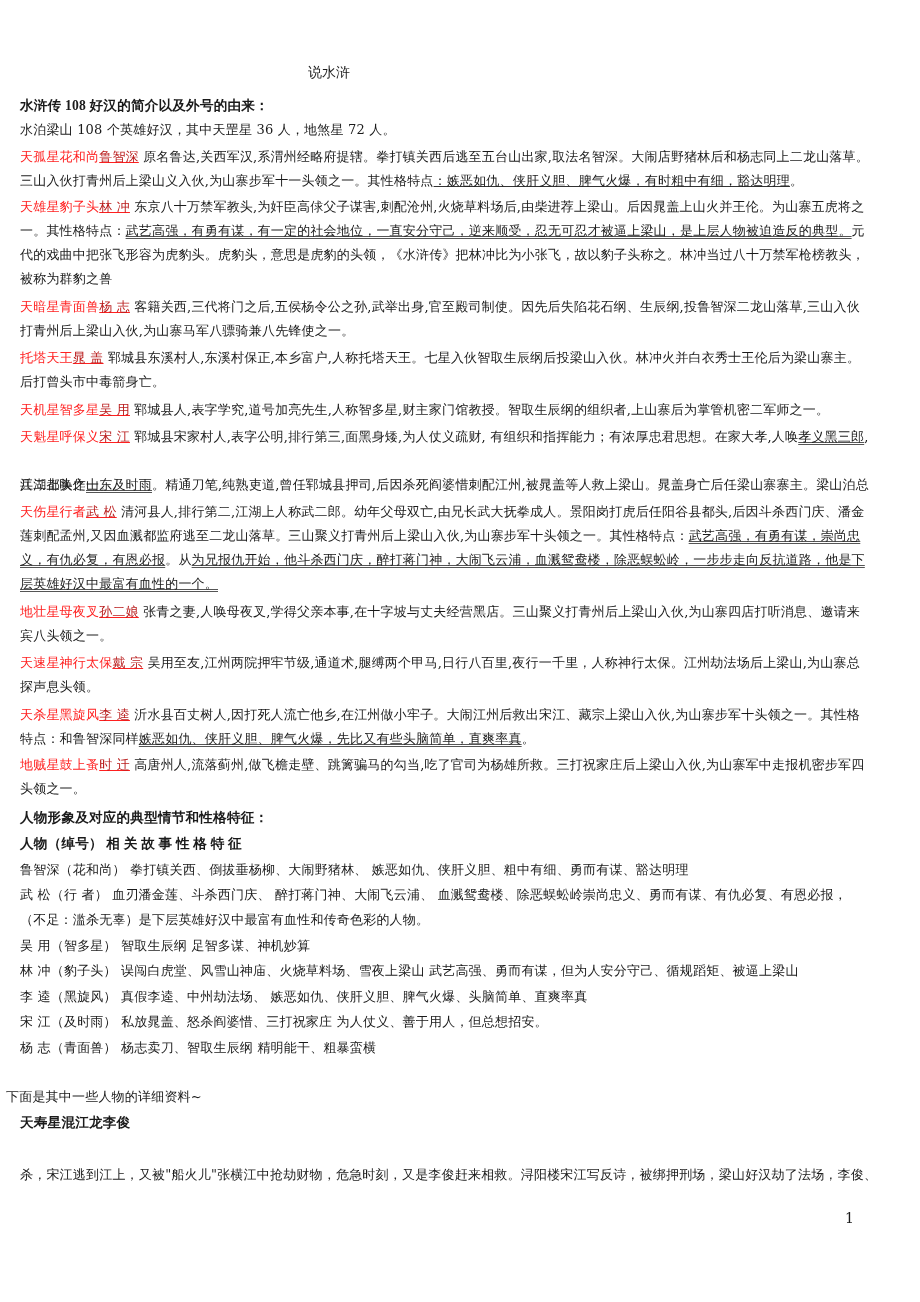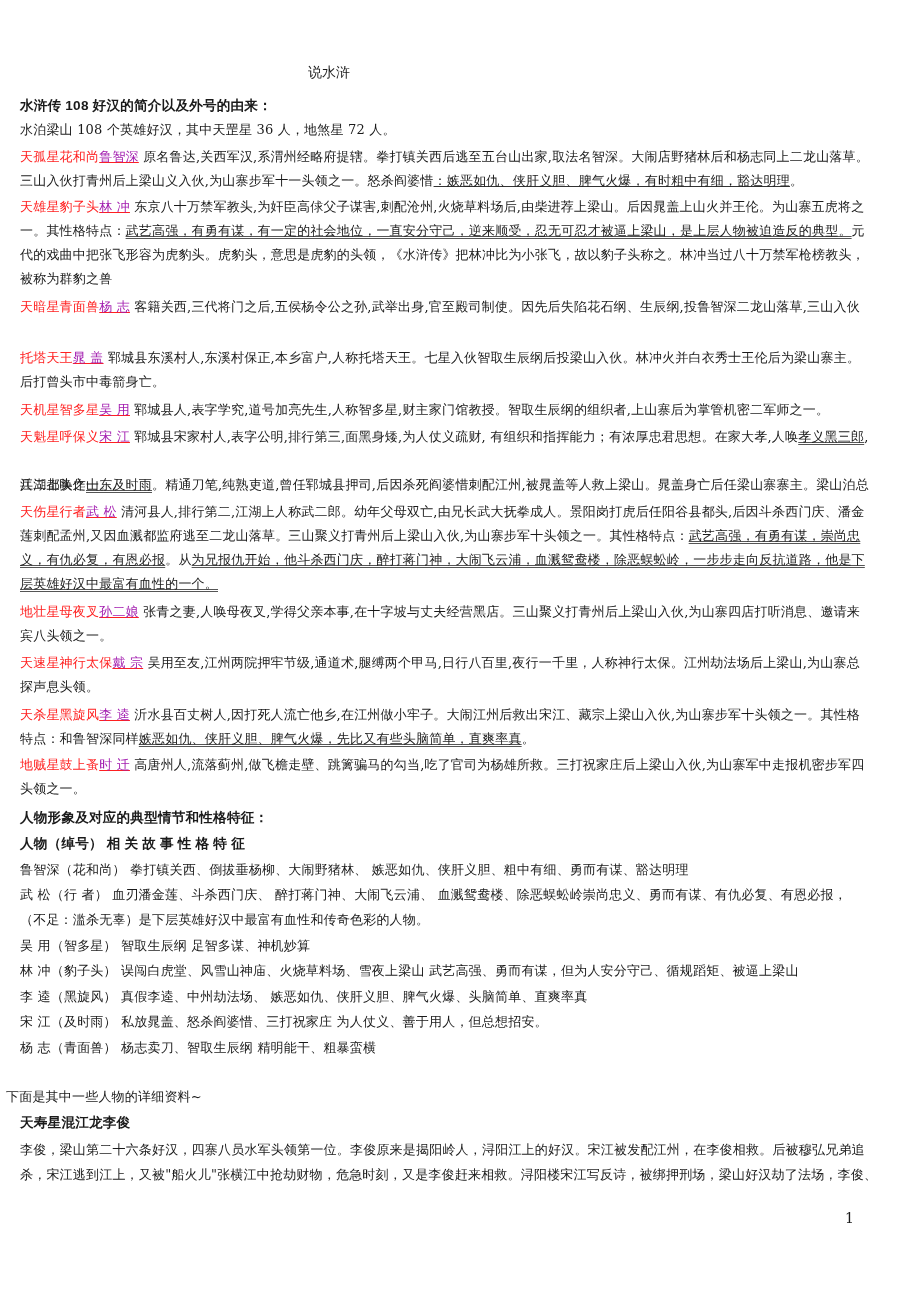--- a/index.html
+++ b/index.html
@@ -1,46 +1,47 @@
 <!DOCTYPE html>
 <html><head>
 <meta charset="utf-8">
 <style>
   html, body { margin: 0; padding: 0; background: #ffffff; }
   body { width: 920px; height: 1302px; position: relative; overflow: hidden;
          font-family: "DejaVu Serif", "Liberation Serif", serif; color: #1a1a1a; }
   .page { position: absolute; left: 0; top: 0; width: 740px; height: 1302px; }
   .title { position: absolute; left: 308px; top: 64px; font-size: 14px; }
   .line { position: absolute; left: 20px; font-size: 13px; line-height: 18px; white-space: nowrap; letter-spacing: 0.2px; }
-  .bold { font-family: Liberation Sans, sans-serif; font-weight: bold; font-size: 13.6px; }
+  .bold { font-family: Liberation Serif, serif; font-weight: bold; font-size: 13.6px; }
   .red { color: #ff2020; }
-  .red-u { color: #a21caf; text-decoration: underline; text-decoration-color: #ff2020; text-align: right; }
+  .red-u { color: #b91c1c; text-decoration: underline; text-decoration-color: #ff2020; text-align: right; }
   .u { text-decoration: underline; text-decoration-color: #333; }
   .u2 { text-decoration: underline double; text-decoration-color: #555; }
   .pagenum { position: absolute; left: 845px; top: 1210px; font-size: 14px; }
   .detail-intro { left: 6px; }
 </style>
 </head>
 <body>
 
 <div class="page">
   <div class="title">说水浒</div>
 
   <div class="line bold" style="top:97px">水浒传 108 好汉的简介以及外号的由来：</div>
   <div class="line" style="top:121px">水泊梁山 108 个英雄好汉，其中天罡星 36 人，地煞星 72 人。</div>
 
   <div class="line" style="top:148px"><span class="red">天孤星花和尚</span><span class="red-u">鲁智深</span><span> 原名鲁达,关西军汉,系渭州经略府提辖。拳打镇关西后逃至五台山出家,取法名智深。大闹店野猪林后和杨志同上二龙山落草。</span></div>
-  <div class="line" style="top:172px"><span>三山入伙打青州后上梁山义入伙,为山寨步军十一头领之一。怒杀阎婆惜</span><span class="u">：嫉恶如仇、侠肝义胆、脾气火爆，有时粗中有细，豁达明理</span><span>。</span></div>
+  <div class="line" style="top:172px"><span>三山入伙打青州后上梁山义入伙,为山寨步军十一头领之一。其性格特点</span><span class="u">：嫉恶如仇、侠肝义胆、脾气火爆，有时粗中有细，豁达明理</span><span>。</span></div>
 
   <div class="line" style="top:198px"><span class="red">天雄星豹子头</span><span class="red-u">林 冲</span><span> 东京八十万禁军教头,为奸臣高俅父子谋害,刺配沧州,火烧草料场后,由柴进荐上梁山。后因晁盖上山火并王伦。为山寨五虎将之</span></div>
   <div class="line" style="top:222px"><span>一。其性格特点：</span><span class="u2">武艺高强，有勇有谋，有一定的社会地位，一直安分守己，逆来顺受，忍无可忍才被逼上梁山，是上层人物被迫造反的典型。</span><span>元</span></div>
   <div class="line" style="top:246px">代的戏曲中把张飞形容为虎豹头。虎豹头，意思是虎豹的头领，《水浒传》把林冲比为小张飞，故以豹子头称之。林冲当过八十万禁军枪榜教头，</div>
   <div class="line" style="top:270px">被称为群豹之兽</div>
 
   <div class="line" style="top:298px"><span class="red">天暗星青面兽</span><span class="red-u">杨 志</span><span> 客籍关西,三代将门之后,五侯杨令公之孙,武举出身,官至殿司制使。因先后失陷花石纲、生辰纲,投鲁智深二龙山落草,三山入伙</span></div>
+  <div class="line" style="top:322px">打青州后上梁山入伙,为山寨马军八骠骑兼八先锋使之一。</div>
 
   <div class="line" style="top:349px"><span class="red">托塔天王</span><span class="red-u">晁 盖</span><span> 郓城县东溪村人,东溪村保正,本乡富户,人称托塔天王。七星入伙智取生辰纲后投梁山入伙。林冲火并白衣秀士王伦后为梁山寨主。</span></div>
   <div class="line" style="top:373px">后打曾头市中毒箭身亡。</div>
 
   <div class="line" style="top:401px"><span class="red">天机星智多星</span><span class="red-u">吴 用</span><span> 郓城县人,表字学究,道号加亮先生,人称智多星,财主家门馆教授。智取生辰纲的组织者,上山寨后为掌管机密二军师之一。</span></div>
 
   <div class="line" style="top:428px"><span class="red">天魁星呼保义</span><span class="red-u">宋 江</span><span> 郓城县宋家村人,表字公明,排行第三,面黑身矮,为人仗义疏财, 有组织和指挥能力；有浓厚忠君思想。在家大孝,人唤</span><span class="u2">孝义黑三郎</span><span>,</span></div>
   <div class="line" style="top:476px"><span>江湖上唤作</span><span class="u2">山东及时雨</span><span>。精通刀笔,纯熟吏道,曾任郓城县押司,后因杀死阎婆惜刺配江州,被晁盖等人救上梁山。晁盖身亡后任梁山寨寨主。梁山泊总</span></div>
   <div class="line" style="top:476px">兵二都头之一。</div>
 
@@ -67,17 +68,16 @@
   <div class="line" style="top:886px">武 松（行 者）  血刃潘金莲、斗杀西门庆、  醉打蒋门神、大闹飞云浦、  血溅鸳鸯楼、除恶蜈蚣岭崇尚忠义、勇而有谋、有仇必复、有恩必报，</div>
   <div class="line" style="top:911px">（不足：滥杀无辜）是下层英雄好汉中最富有血性和传奇色彩的人物。</div>
   <div class="line" style="top:937px">吴 用（智多星）  智取生辰纲 足智多谋、神机妙算</div>
   <div class="line" style="top:962px">林 冲（豹子头）  误闯白虎堂、风雪山神庙、火烧草料场、雪夜上梁山  武艺高强、勇而有谋，但为人安分守己、循规蹈矩、被逼上梁山</div>
   <div class="line" style="top:988px">李 逵（黑旋风）  真假李逵、中州劫法场、  嫉恶如仇、侠肝义胆、脾气火爆、头脑简单、直爽率真</div>
   <div class="line" style="top:1013px">宋 江（及时雨）  私放晁盖、怒杀阎婆惜、三打祝家庄  为人仗义、善于用人，但总想招安。</div>
   <div class="line" style="top:1039px">杨 志（青面兽）  杨志卖刀、智取生辰纲  精明能干、粗暴蛮横</div>
 
   <div class="line detail-intro" style="top:1088px">下面是其中一些人物的详细资料~</div>
   <div class="line bold" style="top:1114px">天寿星混江龙李俊</div>
-  <div class="line" style="top:1141px">李俊，梁山第二十六条好汉，四寨八员水军头领第一位。李俊原来是揭阳岭人，浔阳江上的好汉。宋江被发配江州，在李俊相救。后被穆弘兄弟追</div>
   <div class="line" style="top:1166px">杀，宋江逃到江上，又被"船火儿"张横江中抢劫财物，危急时刻，又是李俊赶来相救。浔阳楼宋江写反诗，被绑押刑场，梁山好汉劫了法场，李俊、</div>
 
   <div class="pagenum">1</div>
 </div>
 
 </body></html>

